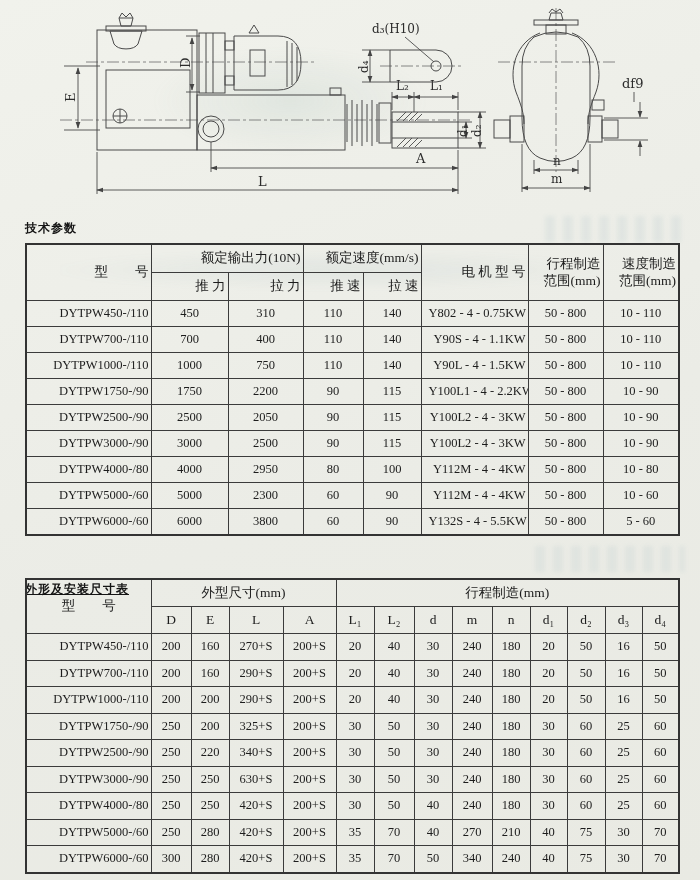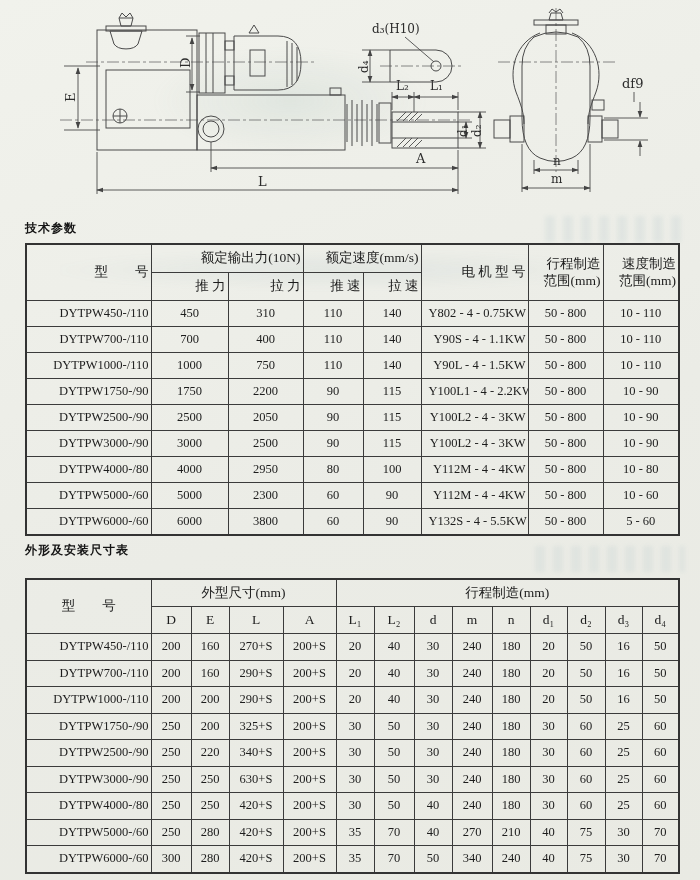--- a/index.html
+++ b/index.html
@@ -17,21 +17,21 @@
       background:repeating-linear-gradient(90deg,rgba(95,140,160,.13) 0 10px,rgba(95,140,160,0) 10px 18px);opacity:.6;}
   .g4{top:250px;left:60px;width:540px;height:40px;
       background:radial-gradient(ellipse at center,rgba(100,145,160,.08),rgba(100,145,160,0) 75%);}
   .diagram{position:absolute;top:0;left:0;}
   .section-title{
     position:absolute;left:25px;margin:0;
     font-family:"Liberation Sans","DejaVu Sans",sans-serif;
     font-size:12px;font-weight:bold;color:#141414;letter-spacing:1px;
   }
   .title1{top:220px;}
-  .title2{top:542px;}
+  .title2{top:581px;text-decoration:underline;}
   table{position:absolute;left:25px;border-collapse:collapse;table-layout:fixed;
         border:2px solid #333;}
   th,td{border:1px solid #3b3b3b;text-align:center;padding:0 2px;overflow:hidden;}
   th{font-size:13.5px;font-weight:normal;white-space:pre-line;line-height:1.25;}
   td{font-size:12.5px;white-space:nowrap;}
   td.left{text-align:right;padding-left:7px;}
   .t1{top:243px;width:653px;}
   .t1 thead th{height:27px;text-align:right;}
   .t1 tbody td{height:25px;}
   .t2{top:578px;width:653px;}

